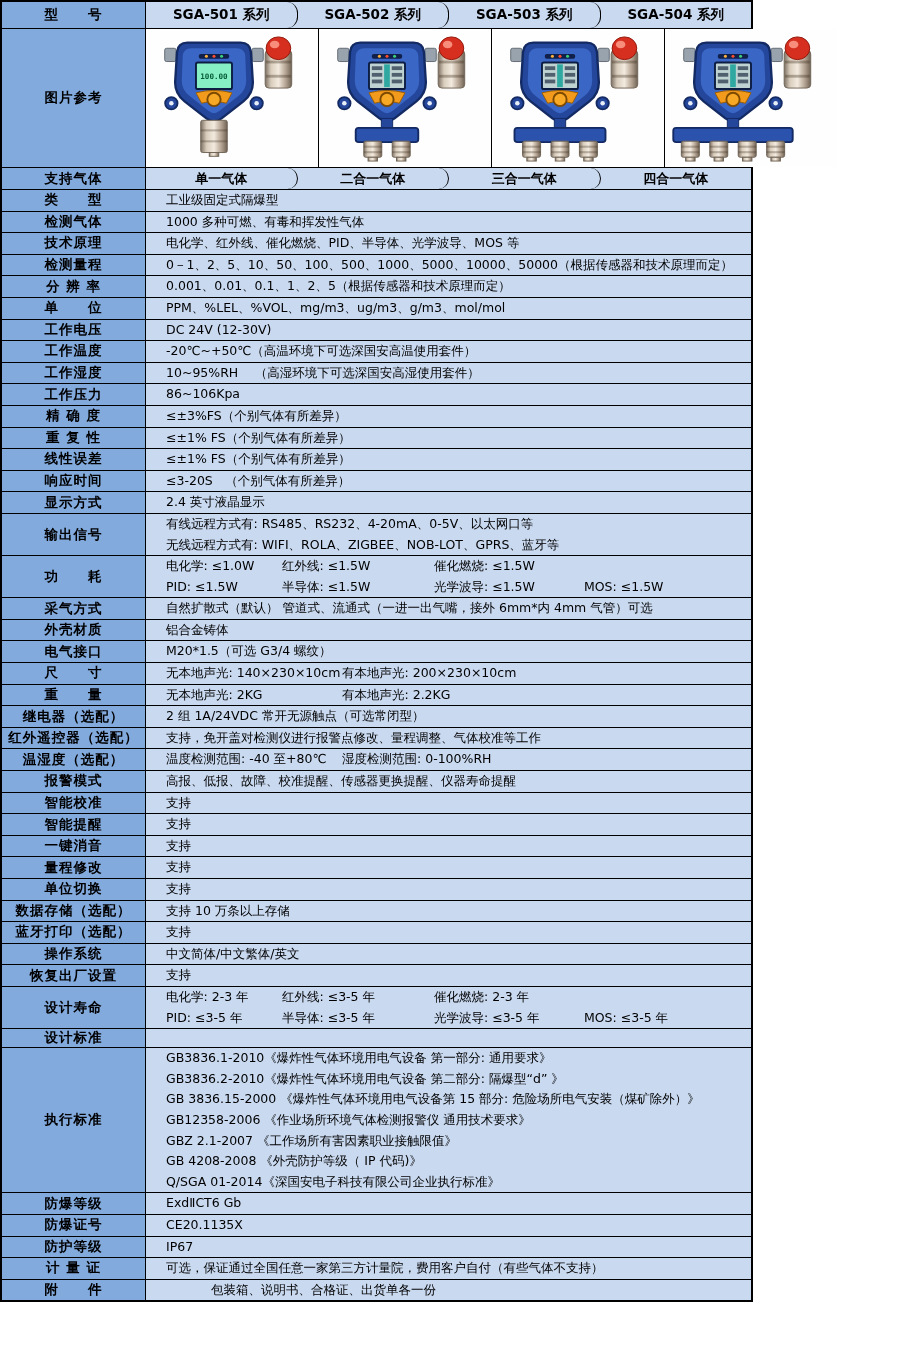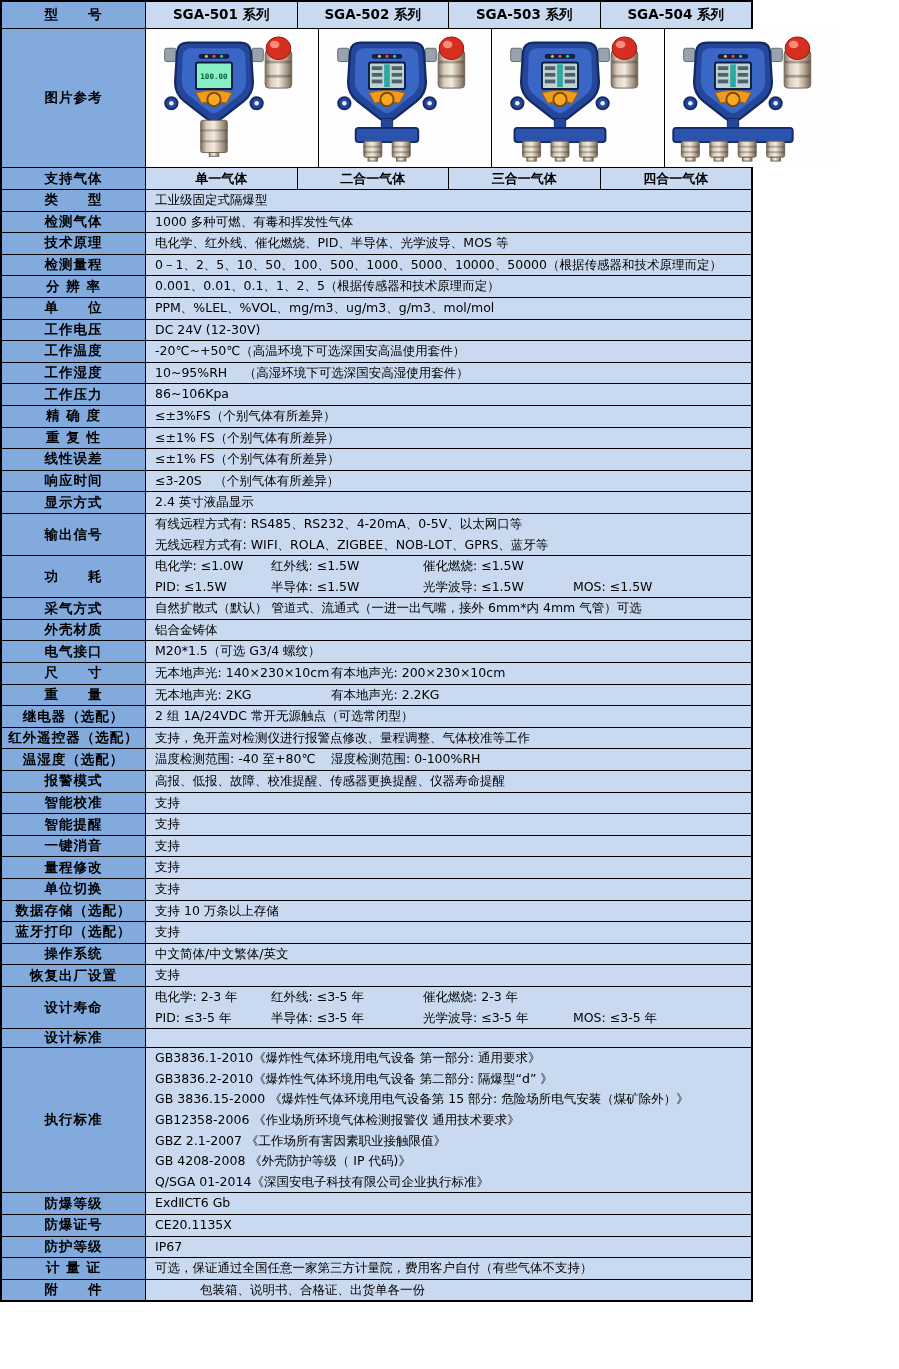--- a/index.html
+++ b/index.html
@@ -12,30 +12,30 @@
   .row { display:flex; border-bottom:1px solid #000; }
   .row:last-child { border-bottom:none;gap:45px; }
   .cell-label {
     flex:0 0 144px; width:144px; box-sizing:border-box;
     background:#82AADD; border-right:1px solid #000;
     display:flex; align-items:center; justify-content:center;
     font-weight:bold; font-size:13.5px; text-align:center;
     padding:0 2px; white-space:pre; letter-spacing:1px;
   }
   .cell-value { flex:1; min-width:0; background:#C9D9F0; font-size:12.5px; }
-  .line { height:20.6px; line-height:20.6px; padding-left:9px; white-space:nowrap; overflow:hidden; }
+  .line { height:20.6px; line-height:20.6px; padding-left:20px; white-space:nowrap; overflow:hidden; }
   .seg { display:inline-block; vertical-align:top; }
   .cols2 .seg:nth-child(1) { min-width:176px; }
   .cols3 .seg:nth-child(1), .cols4 .seg:nth-child(1) { min-width:116px; }
   .cols3 .seg:nth-child(2), .cols4 .seg:nth-child(2) { min-width:152px; }
   .cols3 .seg:nth-child(3), .cols4 .seg:nth-child(3) { min-width:150px; }
   .model-cell, .gas-cell {
     flex:1; box-sizing:border-box; background:#C9D9F0; border-right:1px solid #000;
     display:flex; align-items:center; justify-content:center;
-    font-weight:bold; font-size:13.5px;
+    font-weight:bold; font-size:13.5px;border-radius:11px;
   }
   .model-cell { height:26px; }
   .gas-cell { height:21px; font-size:13px; }
   .img-cell {
     flex:1; box-sizing:border-box; background:#fefefe; border-right:1px solid #000;
     display:flex; align-items:center; justify-content:center; height:138px;
   }
   .model-cell:last-child, .gas-cell:last-child, .img-cell:last-child { border-right:none; }
 </style>
 </head>

